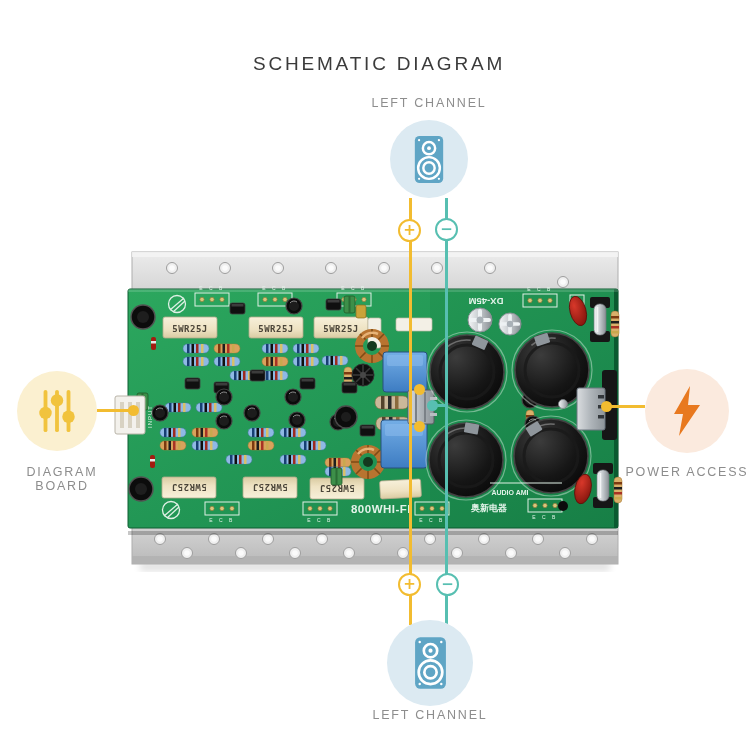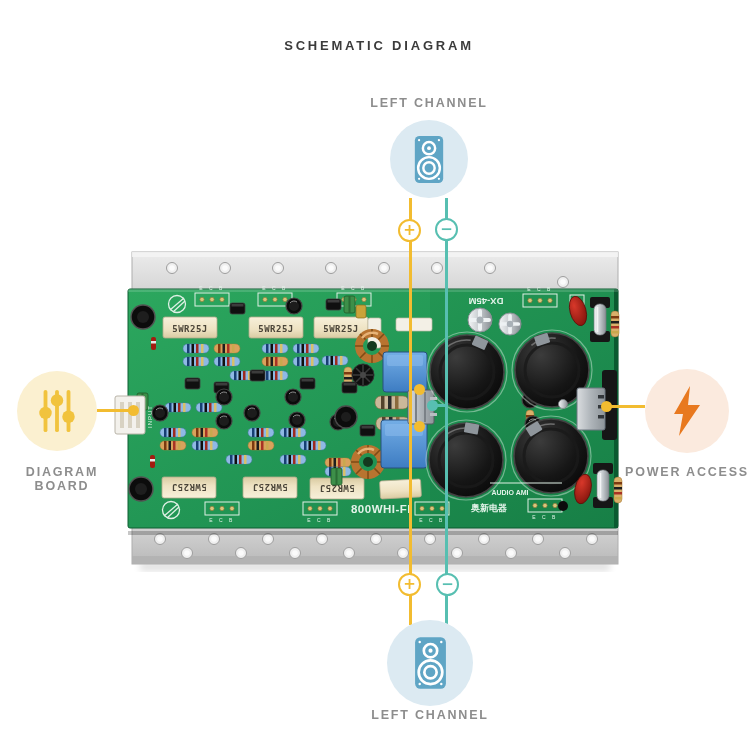--- a/index.html
+++ b/index.html
@@ -5,24 +5,24 @@
   :root{
     --pos:#F2BC30; --neg:#57BFB1;
     --spk:#5FA5C5; --spkbg:#DCEAF2;
     --tunbg:#FBF0D0; --tun:#F1C33D;
     --pwrbg:#FBEADE; --pwr:#E8791F;
     --lbl:#8D8D8D; --ttl:#3B3B3B;
   }
   html,body{margin:0;padding:0;background:#fff;}
   .stage{position:relative;width:750px;height:750px;background:#fff;overflow:hidden;
          font-family:"Liberation Sans",sans-serif;}
-  .title{position:absolute;top:38px;left:8px;right:0;text-align:center;
-         font-size:13px;letter-spacing:2.8px;color:var(--ttl);font-weight:700;}
+  .title{position:absolute;top:53px;left:8px;right:0;text-align:center;
+         font-size:19px;letter-spacing:2.8px;color:var(--ttl);font-weight:400;}
   .lbl{position:absolute;font-size:12.5px;letter-spacing:1.8px;color:var(--lbl);
-       text-align:center;font-weight:700;}
+       text-align:center;font-weight:400;}
   #lbl-top{left:329px;top:96px;width:200px;}
   #lbl-bottom{left:330px;top:708px;width:200px;}
   #lbl-left{left:2px;top:465px;width:120px;}
   #lbl-right{left:617px;top:465px;width:140px;}
   .board-svg{position:absolute;left:0;top:0;z-index:1;}
   .line{position:absolute;z-index:2;}
   .v-pos{left:409px;top:198px;width:3px;height:427px;background:var(--pos);}
   .v-neg{left:445px;top:198px;width:3px;height:427px;background:var(--neg);}
   .h-left{left:97px;top:409px;width:37px;height:3px;background:var(--pos);}
   .h-right{left:607px;top:405px;width:38px;height:3px;background:var(--pos);}

